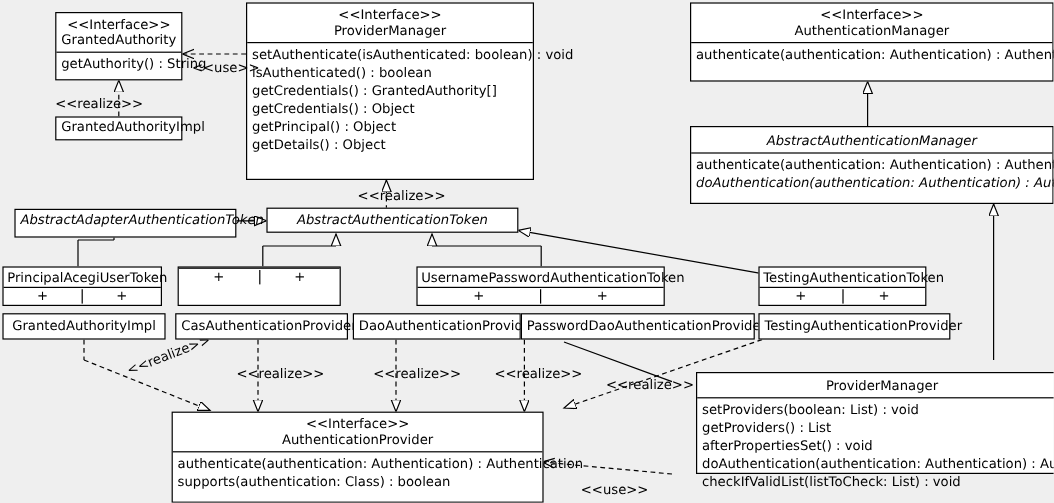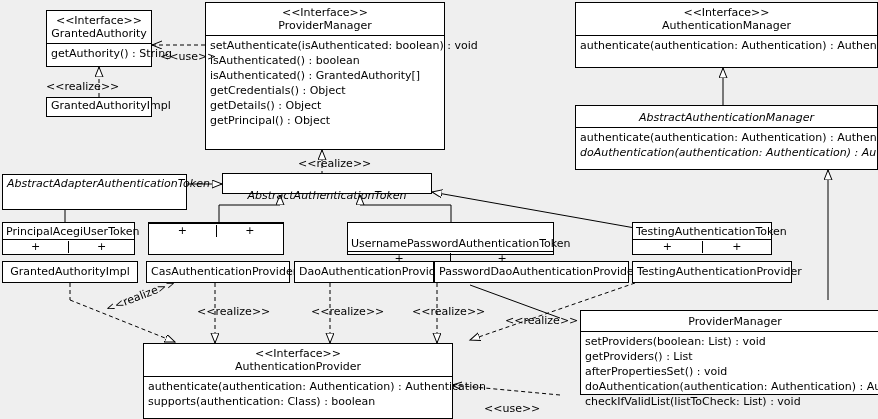--- a/index.html
+++ b/index.html
@@ -129,24 +129,24 @@
 </div>
 
 <div class="box" style="left:205px;top:2px;width:240px;height:148px;">
   <div class="cls-title">
     <div class="stereo">&lt;&lt;Interface&gt;&gt;</div>
     <div>ProviderManager</div>
   </div>
   <div class="members sep">
     <div>setAuthenticate(isAuthenticated: boolean) : void</div>
     <div>isAuthenticated() : boolean</div>
-    <div>isAuthenticated() : GrantedAuthority[]</div>
+    <div>getCredentials() : GrantedAuthority[]</div>
     <div>getCredentials() : Object</div>
+    <div>getPrincipal() : Object</div>
     <div>getDetails() : Object</div>
-    <div>getPrincipal() : Object</div>
   </div>
 </div>
 
 <div class="box" style="left:575px;top:2px;width:303px;height:66px;">
   <div class="cls-title">
     <div class="stereo">&lt;&lt;Interface&gt;&gt;</div>
     <div>AuthenticationManager</div>
   </div>
   <div class="members sep">
     <div>authenticate(authentication: Authentication) : Authentication</div>
@@ -154,45 +154,45 @@
 </div>
 
 <div class="box" style="left:575px;top:105px;width:303px;height:65px;">
   <div class="cls-title italic" style="padding-top:5px;">AbstractAuthenticationManager</div>
   <div class="members sep">
     <div>authenticate(authentication: Authentication) : Authentication</div>
     <div class="italic">doAuthentication(authentication: Authentication) : Authentication</div>
   </div>
 </div>
 
-<div class="box" style="left:2px;top:174px;width:185px;height:36px;">
+<div class="box" style="left:12px;top:174px;width:185px;height:24px;">
   <div class="cls-title italic" style="padding-top:2px;">AbstractAdapterAuthenticationToken</div>
 </div>
 
 <div class="box" style="left:222px;top:173px;width:210px;height:21px;">
-  <div class="cls-title italic" style="padding-top:15px;">AbstractAuthenticationToken</div>
+  <div class="cls-title italic" style="padding-top:3px;">AbstractAuthenticationToken</div>
 </div>
 
 <div class="box" style="left:2px;top:222px;width:133px;height:33px;">
   <div class="cls-title" style="padding:2px 3px 1px;">PrincipalAcegiUserToken</div>
   <div class="plusrow">
     <span>+</span>
     <span>+</span>
   </div>
 </div>
 
 <div class="box" style="left:148px;top:222px;width:136px;height:33px;">
   <div class="plusrow">
     <span>+</span>
     <span>+</span>
   </div>
 </div>
 
 <div class="box" style="left:347px;top:222px;width:207px;height:33px;">
-  <div class="cls-title" style="padding:2px 3px 1px;margin-top:12px;">UsernamePasswordAuthenticationToken</div>
+  <div class="cls-title" style="padding:2px 3px 1px;">UsernamePasswordAuthenticationToken</div>
   <div class="plusrow">
     <span>+</span>
     <span>+</span>
   </div>
 </div>
 
 <div class="box" style="left:632px;top:222px;width:140px;height:33px;">
   <div class="cls-title" style="padding:2px 3px 1px;">TestingAuthenticationToken</div>
   <div class="plusrow">
     <span>+</span>

